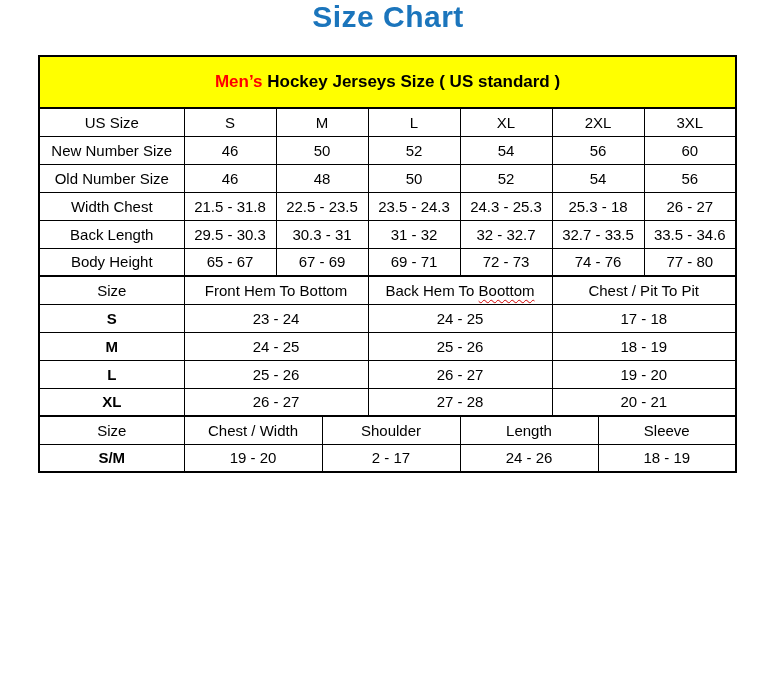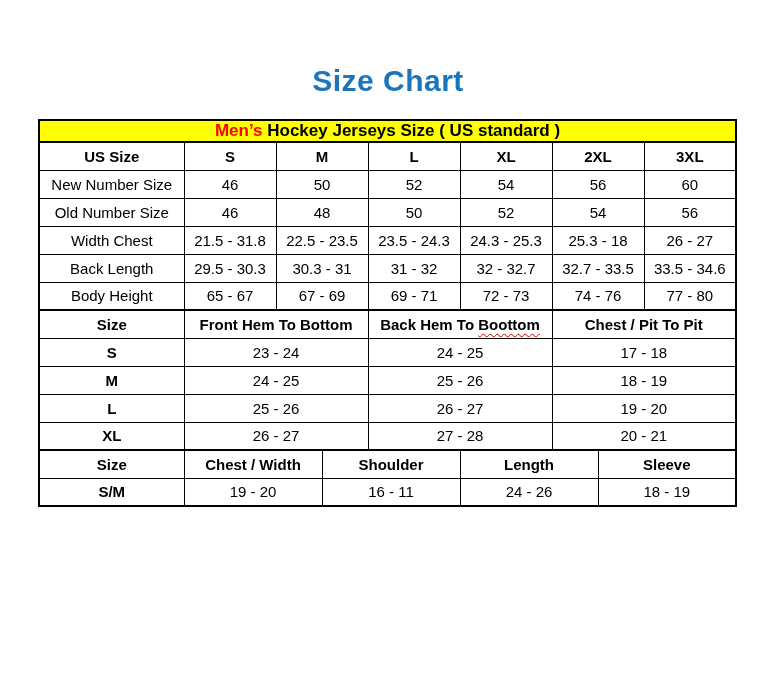--- a/index.html
+++ b/index.html
@@ -4,21 +4,20 @@
 <style>
   * { box-sizing: border-box; margin: 0; padding: 0; }
   html, body {
     width: 776px; height: 692px;
     background: #ffffff;
     font-family: "Liberation Sans", sans-serif;
     color: #000;
     overflow: hidden;
   }
   .page-title {
-    margin-top: 64px;
     text-align: center;
     font-size: 30px;
     font-weight: bold;
     color: var(--title-blue, #1B75BC);
     letter-spacing: 0.5px;
   }
   .chart-wrap {
     width: 697px;
     margin-left: 38px;
     margin-top: 21px;
@@ -36,26 +35,26 @@
     vertical-align: middle;
     font-size: 15px;
     height: 28px;
     padding: 0 2px;
     overflow: hidden;
     white-space: nowrap;
   }
   tr.band td {
     background: var(--band-yellow, #FFFF00);
     border: 2px solid #000;
-    height: 22px;
+    height: 52px;
     font-size: 17px;
     font-weight: bold;
   }
   tr.band .accent { color: var(--accent-red, #FF0000); }
-  tr.cols th { font-weight: bold; }
+  tr.cols th { font-weight: normal; }
   td.rowlabel { font-weight: normal; }
   table.labels-bold td.rowlabel { font-weight: bold; }
   .wavy {
     text-decoration-line: underline;
     text-decoration-style: wavy;
     text-decoration-color: var(--squiggle-red, #D00000);
     text-decoration-thickness: 1px;
     text-underline-offset: 3px;
     text-decoration-skip-ink: none;
   }
@@ -191,20 +190,20 @@
       <tr class="cols">
           <th>Size</th>
           <th>Chest / Width</th>
           <th>Shoulder</th>
           <th>Length</th>
           <th>Sleeve</th>
         </tr>
     <tr>
           <td class="rowlabel">S/M</td>
           <td>19 - 20</td>
-          <td>16 - 11</td>
+          <td>2 - 17</td>
           <td>24 - 26</td>
           <td>18 - 19</td>
         </tr>
       </tbody>
   </table>
 
 </div>
 
 </body></html>

